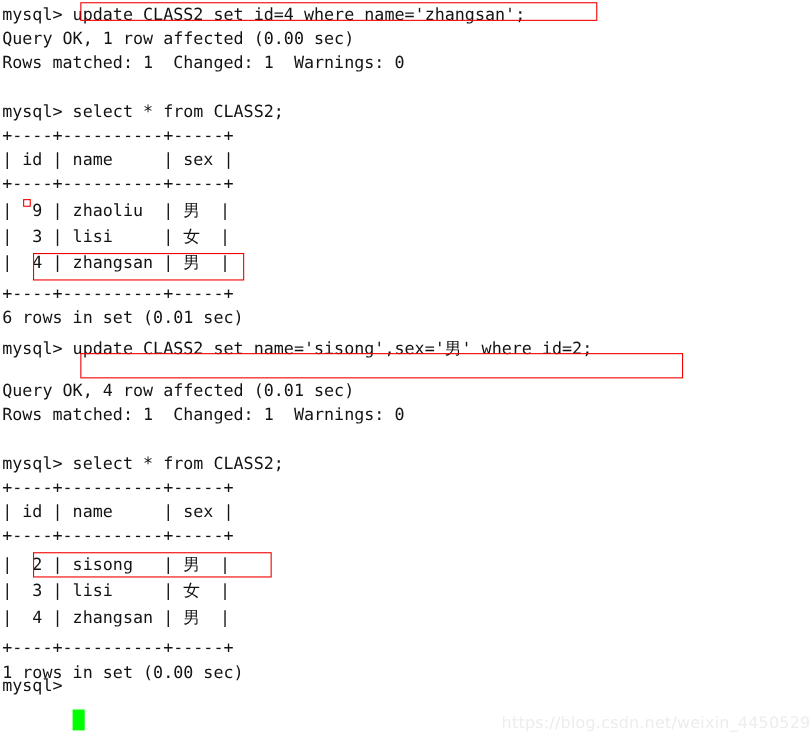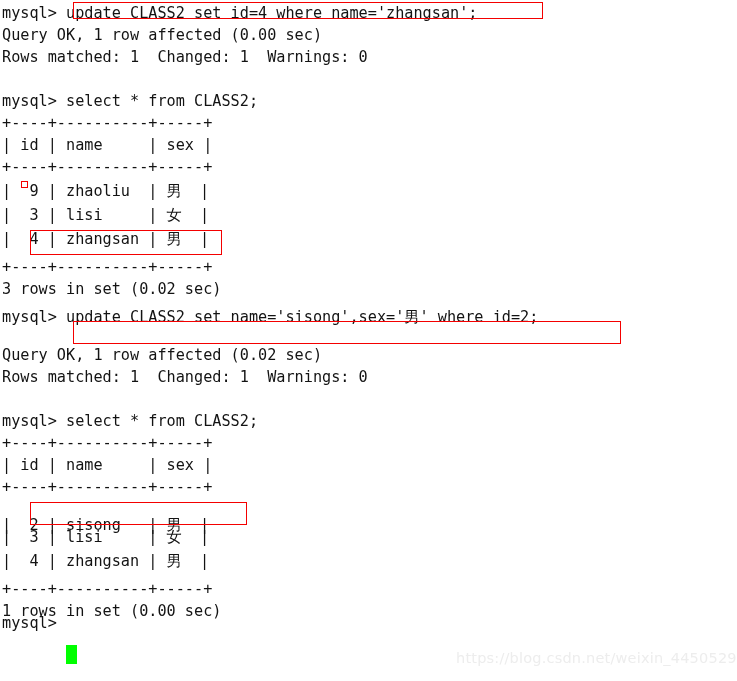--- a/index.html
+++ b/index.html
@@ -93,31 +93,31 @@
       <div class="line" style="top: 46px;"><span>Rows matched: 1  Changed: 1  Warnings: 0</span></div>
       <div class="line" style="top: 68px;"><span></span></div>
       <div class="line" style="top: 90px;"><span>mysql&gt; select * from CLASS2;</span></div>
       <div class="line" style="top: 112px;"><span>+----+----------+-----+</span></div>
       <div class="line" style="top: 134px;"><span>| id | name     | sex |</span></div>
       <div class="line" style="top: 156px;"><span>+----+----------+-----+</span></div>
       <div class="line" style="top: 180px;"><span>|  9 | zhaoliu  | 男  |</span></div>
       <div class="line" style="top: 204px;"><span>|  3 | lisi     | 女  |</span></div>
       <div class="line" style="top: 228px;"><span>|  4 | zhangsan | 男  |</span></div>
       <div class="line" style="top: 256px;"><span>+----+----------+-----+</span></div>
-      <div class="line" style="top: 278px;"><span>3 rows in set (0.02 sec)</span></div>
+      <div class="line" style="top: 278px;"><span>6 rows in set (0.01 sec)</span></div>
       <div class="line" style="top: 300px;"><span></span></div>
       <div class="line" style="top: 306px;"><span>mysql&gt; update CLASS2 set name='sisong',sex='男' where id=2;</span></div>
-      <div class="line" style="top: 344px;"><span>Query OK, 1 row affected (0.02 sec)</span></div>
+      <div class="line" style="top: 344px;"><span>Query OK, 4 row affected (0.01 sec)</span></div>
       <div class="line" style="top: 366px;"><span>Rows matched: 1  Changed: 1  Warnings: 0</span></div>
       <div class="line" style="top: 388px;"><span></span></div>
       <div class="line" style="top: 410px;"><span>mysql&gt; select * from CLASS2;</span></div>
       <div class="line" style="top: 432px;"><span>+----+----------+-----+</span></div>
       <div class="line" style="top: 454px;"><span>| id | name     | sex |</span></div>
       <div class="line" style="top: 476px;"><span>+----+----------+-----+</span></div>
-      <div class="line" style="top: 502px; margin-top: 12px;"><span>|  2 | sisong   | 男  |</span></div>
+      <div class="line" style="top: 502px;"><span>|  2 | sisong   | 男  |</span></div>
       <div class="line" style="top: 526px;"><span>|  3 | lisi     | 女  |</span></div>
       <div class="line" style="top: 550px;"><span>|  4 | zhangsan | 男  |</span></div>
       <div class="line" style="top: 578px;"><span>+----+----------+-----+</span></div>
       <div class="line" style="top: 600px;"><span>1 rows in set (0.00 sec)</span></div>
       <div class="line" style="top: 622px;"><span></span></div>
       <div class="line" style="top: 612px;"><span>mysql&gt;</span></div>
     </div>
 
   <div id="anno-host">
       <div class="hl-box" style="left: 73px; top: 2px; width: 470px; height: 17px; border-color: rgb(244, 0, 0);"></div>

